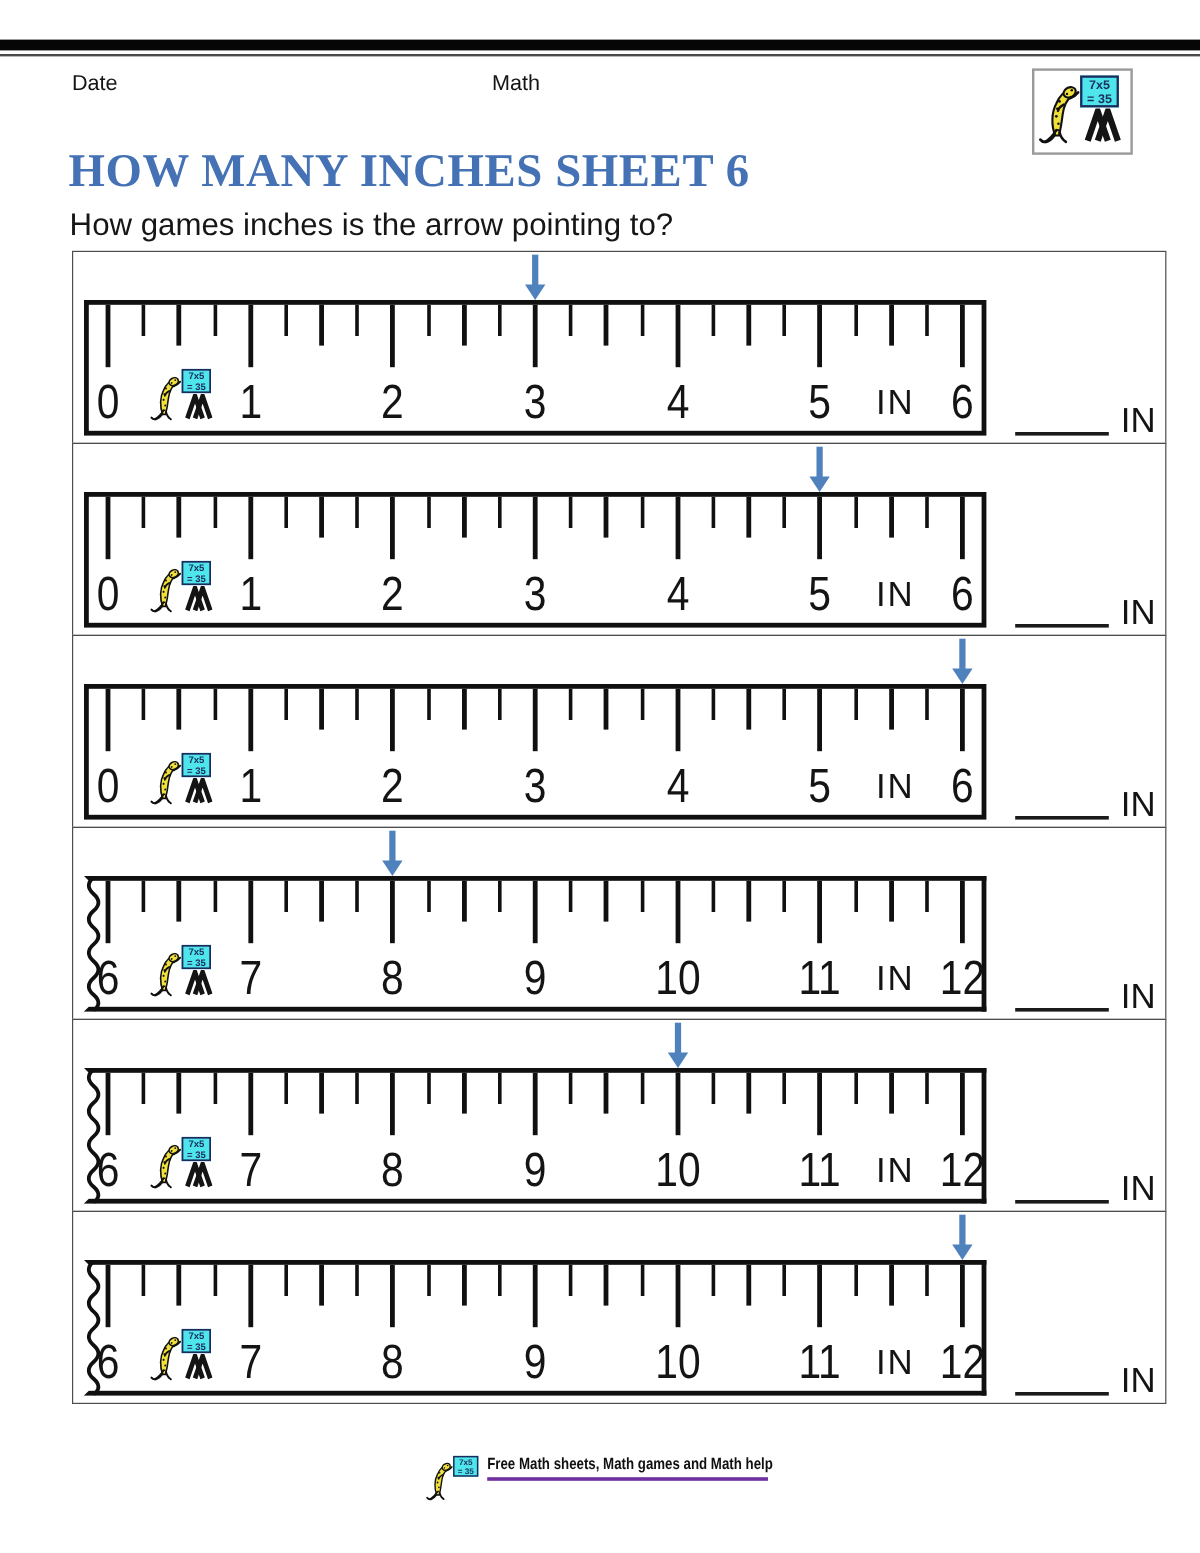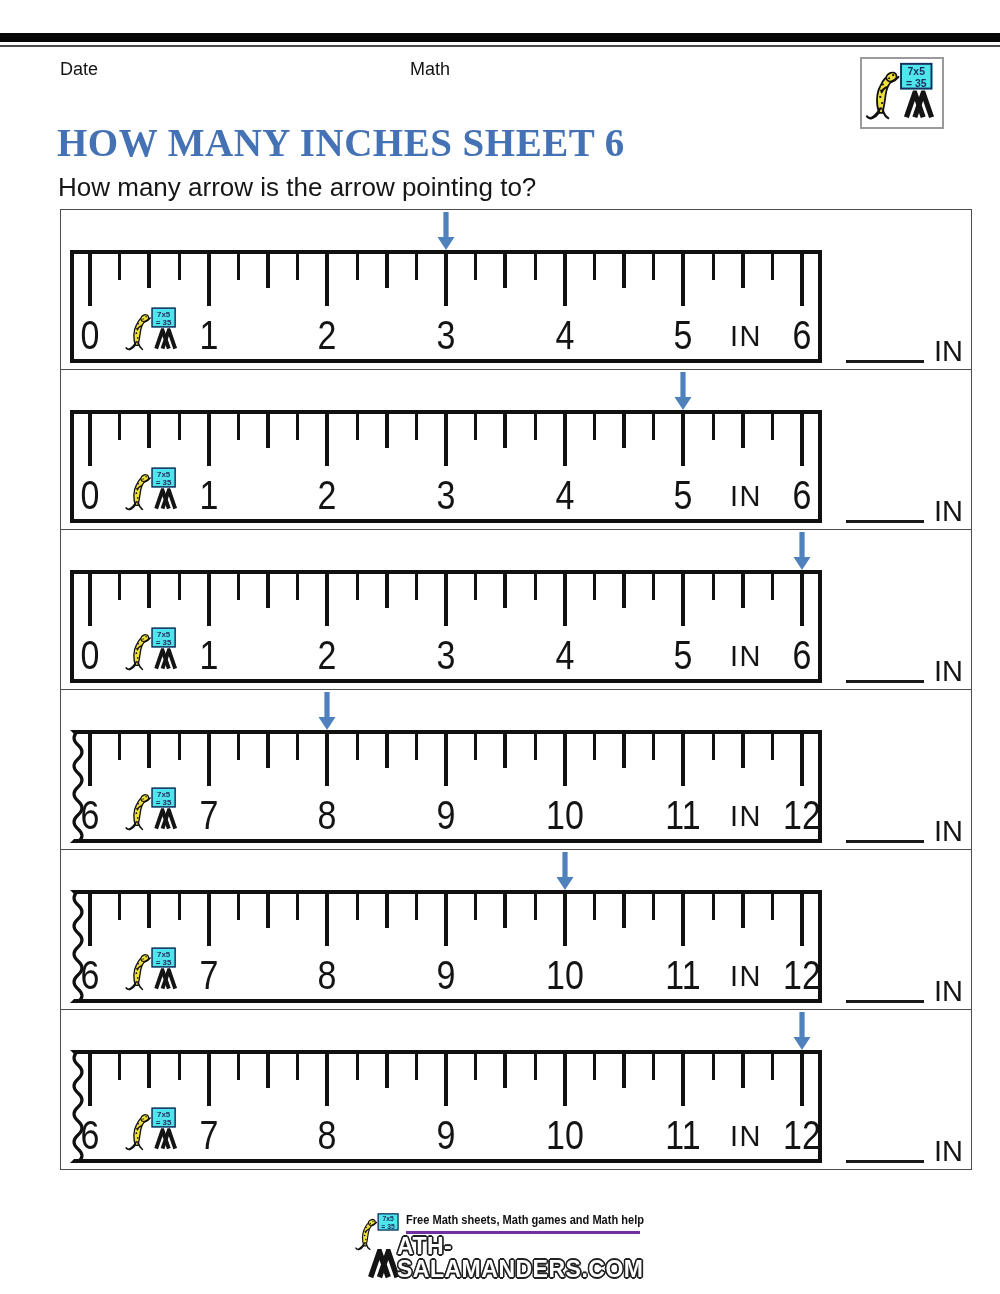--- a/index.html
+++ b/index.html
@@ -92,21 +92,21 @@
         </div>
         <div class="logo-m"><svg viewBox="0 0 38 34" width="34" height="30">
             <path d="M5,32 L15,3 L25,32" stroke="#141414" stroke-width="6.2" fill="none"></path>
             <path d="M15,32 L25,3 L35,32" stroke="#141414" stroke-width="6.2" fill="none"></path>
           </svg></div>
       </div>
     </div>
   </div>
 
 <div class="page-title">HOW MANY INCHES SHEET 6</div>
-<div class="question">How many arrow is the arrow pointing to?</div>
+<div class="question">How games inches is the arrow pointing to?</div>
 
 <div class="problems" id="problems">
     <div class="problem">
       <div class="arrow" style="left: 375px;"><svg width="20" height="38" viewBox="0 0 20 38">
           <rect x="7.4" y="0" width="5.2" height="27" fill="var(--arrow-blue)"></rect>
           <polygon points="1.5,25 18.5,25 10,38" fill="var(--arrow-blue)"></polygon>
         </svg></div>
       <div class="ruler">
         <div class="tick" style="width: 4px; height: 52px; left: 14px;"></div>
         <div class="tick" style="width: 3px; height: 26px; left: 44.1667px;"></div>
@@ -573,20 +573,13 @@
             </svg></div>
           <div class="sign">
             <div>7x5</div>
             <div>= 35</div>
           </div>
         </div>
       </div>
     </div>
   <div class="footer-tagline">Free Math sheets, Math games and Math help</div>
   <div class="footer-underline"></div>
-  <div class="footer-site">
-    <span class="site-m" id="site-m-slot"><svg viewBox="0 0 38 34" width="34" height="30">
-          <path d="M5,32 L15,3 L25,32" stroke="#141414" stroke-width="6.2" fill="none"></path>
-          <path d="M15,32 L25,3 L35,32" stroke="#141414" stroke-width="6.2" fill="none"></path>
-        </svg></span>
-    <span class="site-text">ATH-SALAMANDERS.COM</span>
-  </div>
 </div>
 
 </body></html>

